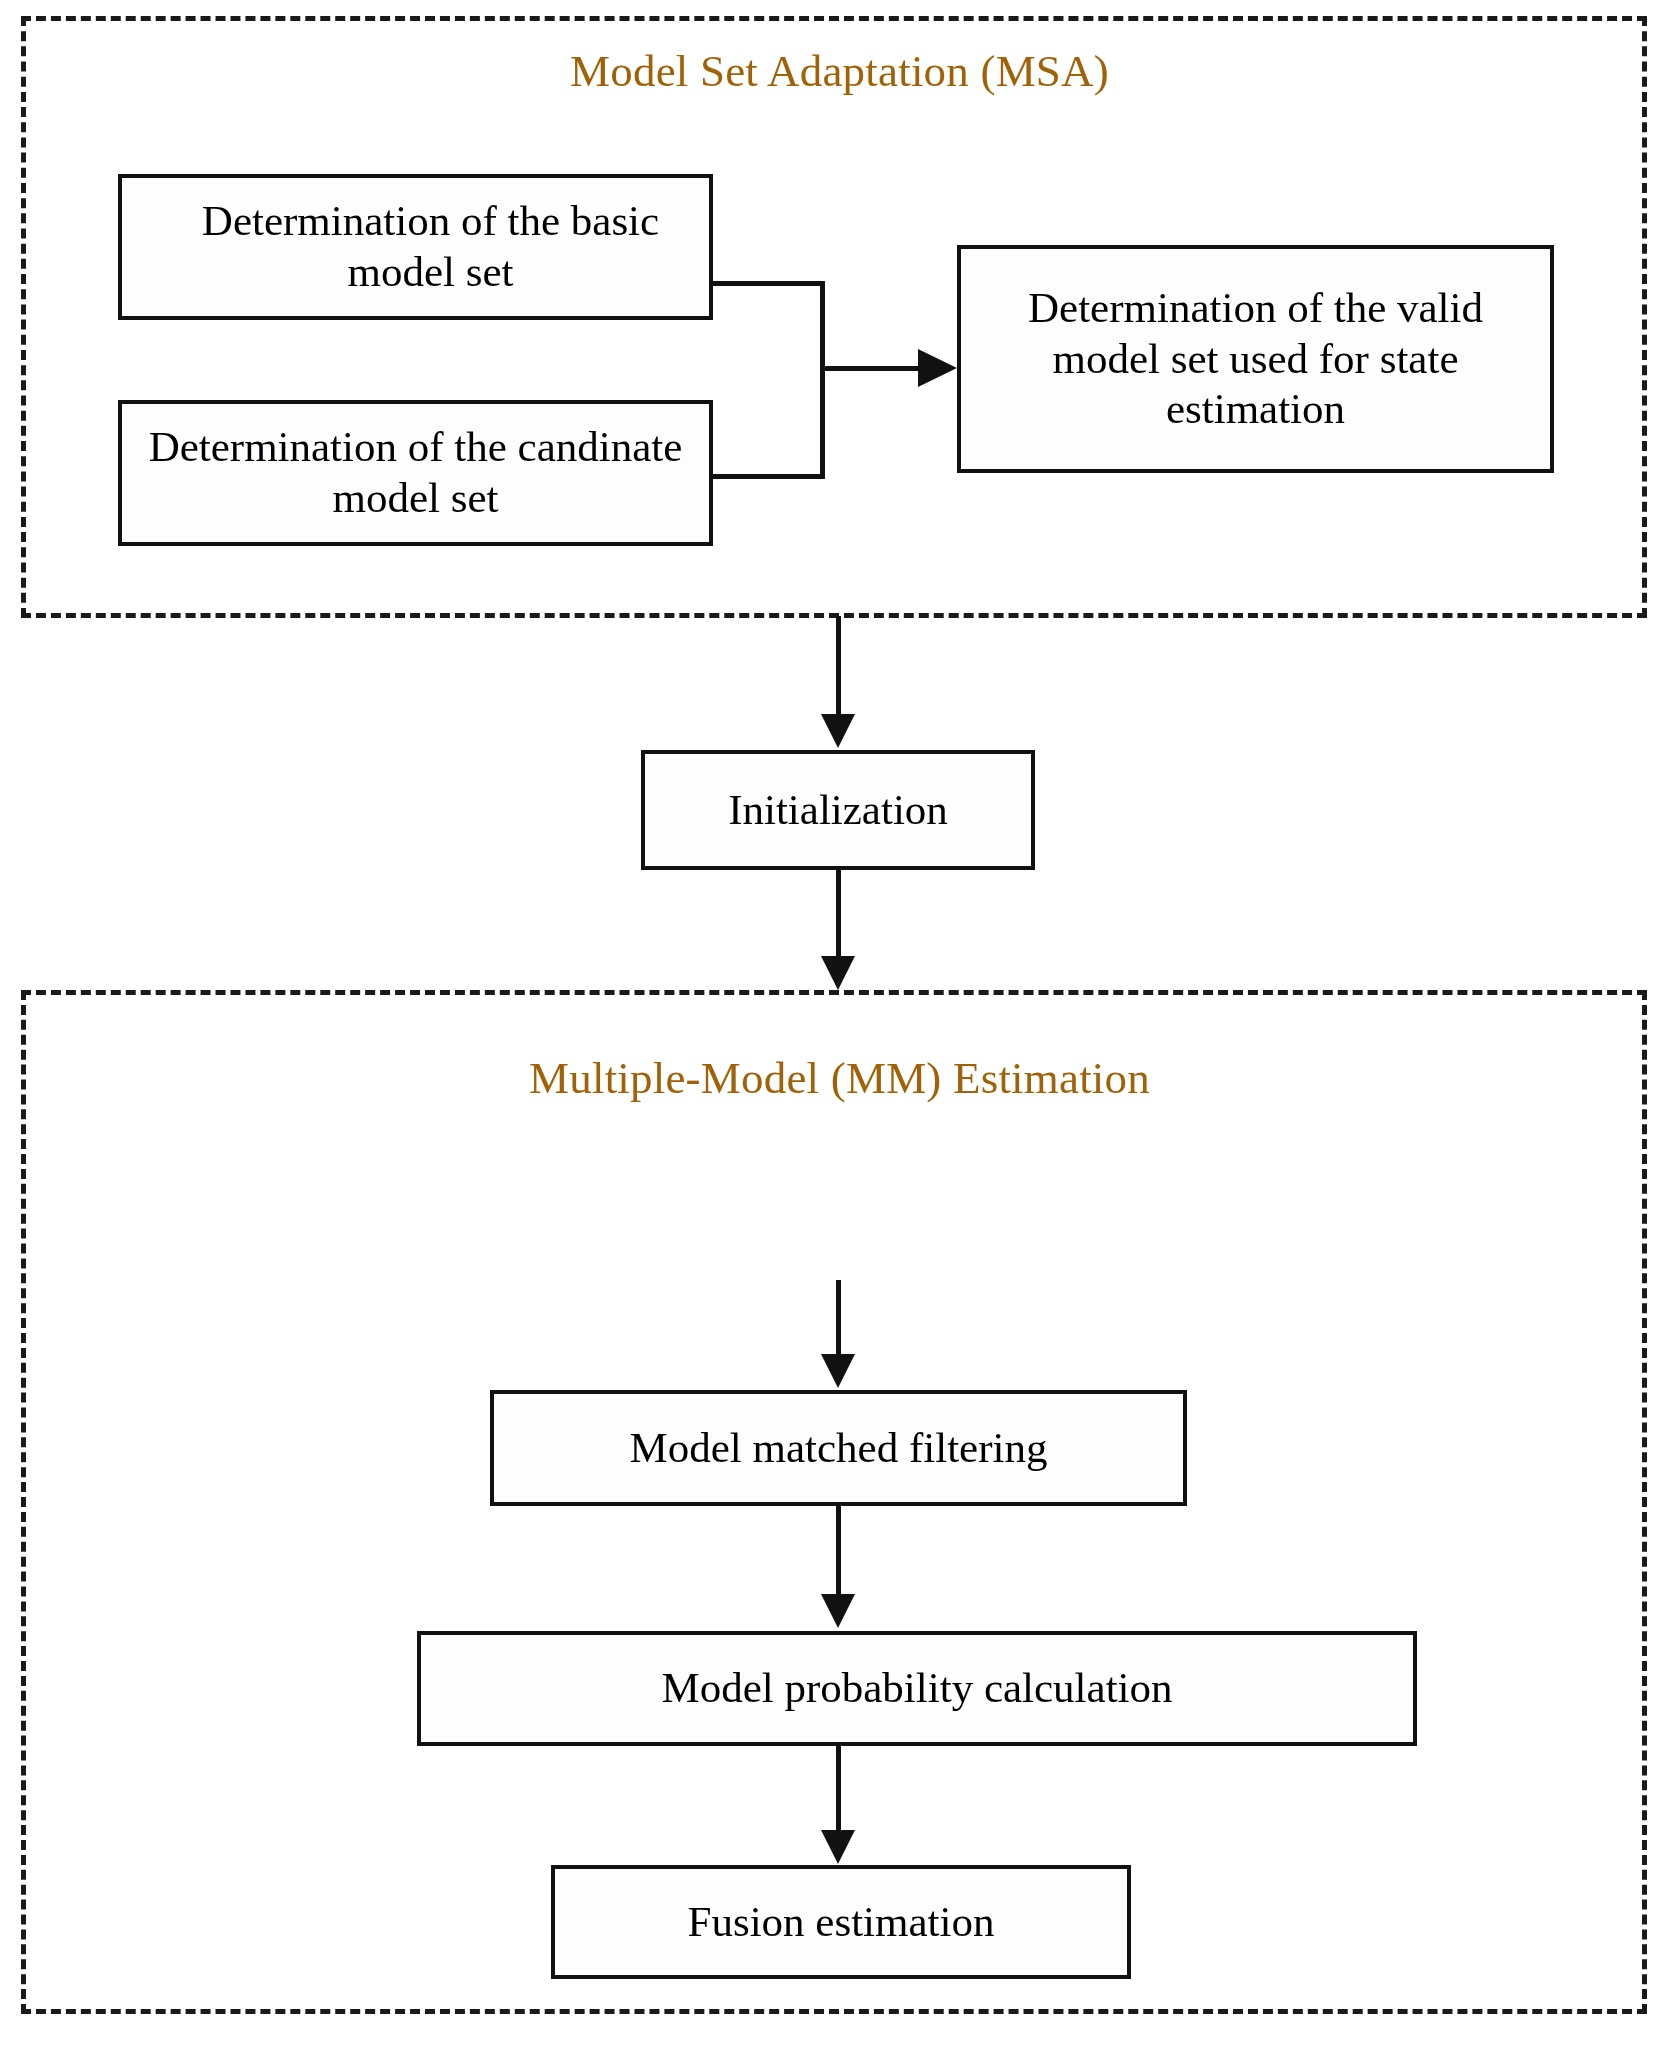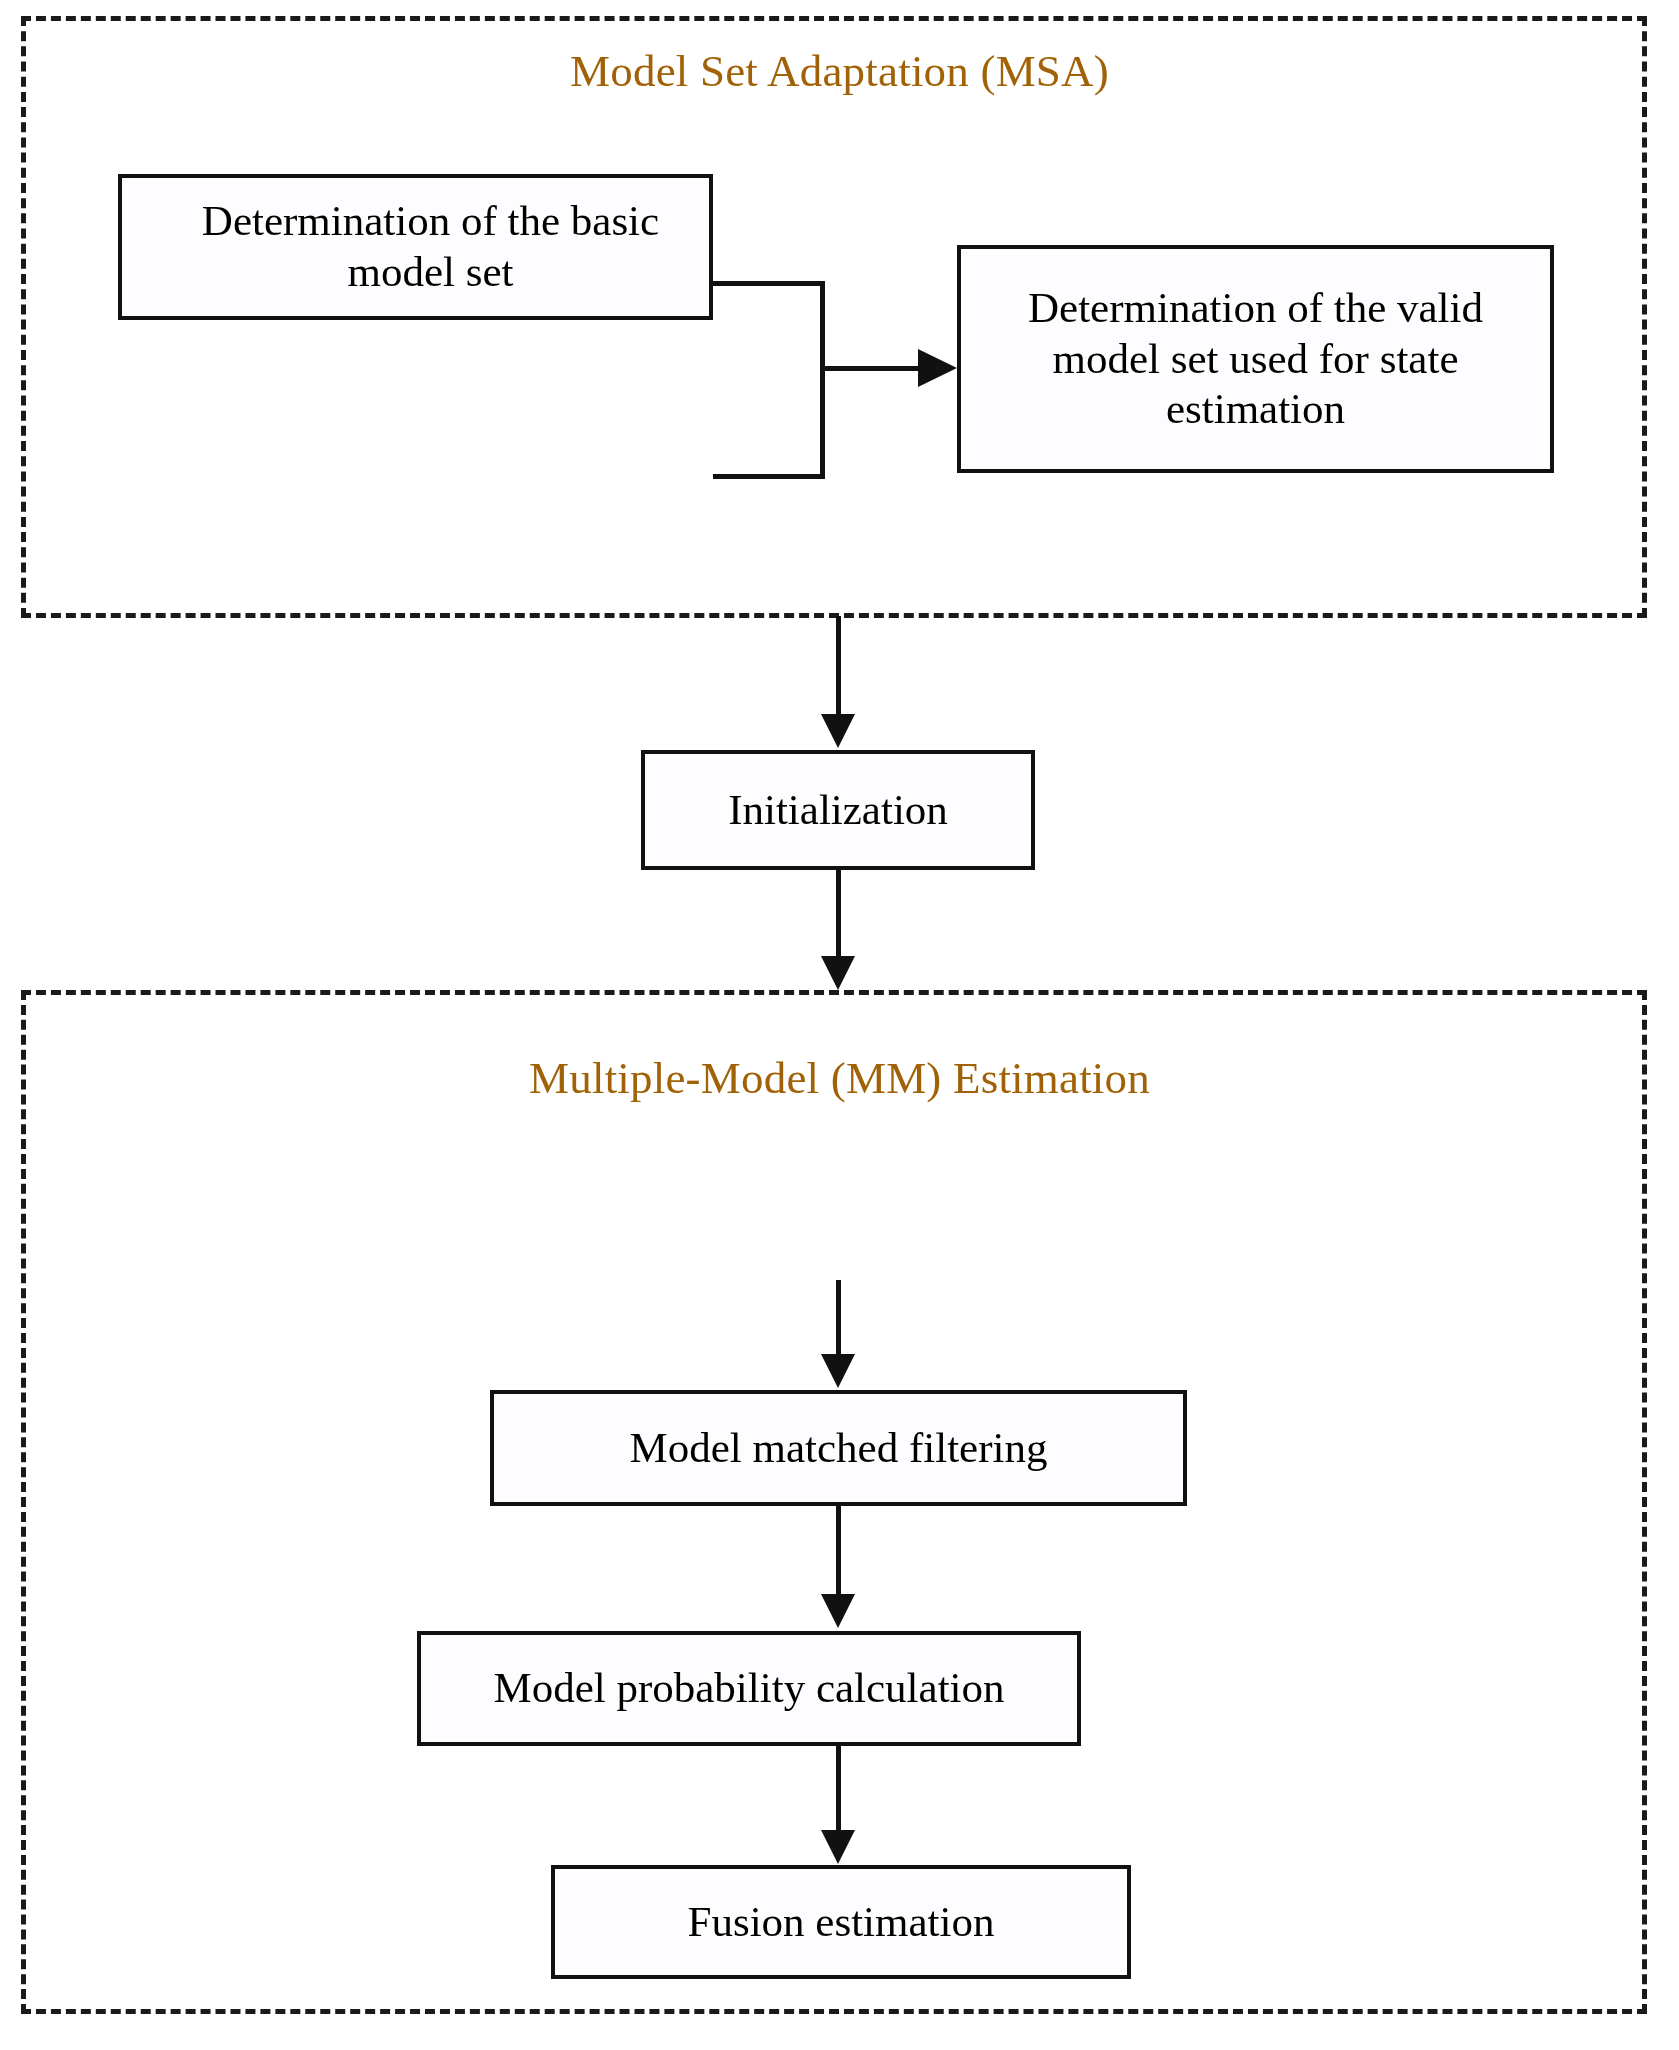--- a/index.html
+++ b/index.html
@@ -55,21 +55,21 @@
     font-size: 43px;
     line-height: 1.18;
     padding: 2px 10px;
   }
   #node-basic     { left: 118px; top: 174px;  width: 595px; height: 146px; padding-left: 40px; }
   #node-candidate { left: 118px; top: 400px;  width: 595px; height: 146px; }
   #node-valid     { left: 957px; top: 245px;  width: 597px; height: 228px; }
   #node-init      { left: 641px; top: 750px;  width: 394px; height: 120px; }
   #node-reinit    { left: 598px; top: 1167px; width: 485px; height: 113px; }
   #node-filtering { left: 490px; top: 1390px; width: 697px; height: 116px; }
-  #node-prob      { left: 417px; top: 1631px; width: 664px; height: 115px; }
+  #node-prob      { left: 417px; top: 1631px; width: 1000px; height: 115px; }
   #node-fusion    { left: 551px; top: 1865px; width: 580px; height: 114px; }
 
   
   .seg {
     position: absolute;
     background: #111111;
   }
   .vline { width: 5px; }
   .hline { height: 5px; }
 
@@ -94,20 +94,21 @@
 </head>
 <body>
 
 <div id="canvas">
 
   <div class="group-box" id="msa-group"></div>
   <div class="group-title" id="msa-title">Model Set Adaptation (MSA)</div>
 
   <div class="node" id="node-basic">Determination of the basic model set</div>
 
+  <div class="node" id="node-candidate">Determination of the candinate model set</div>
 
   <div class="node" id="node-valid">Determination of the valid model set used for state estimation</div>
 
   <div class="seg hline" style="left:713px; top:281px; width:112px;"></div>
   <div class="seg hline" style="left:713px; top:474px; width:112px;"></div>
   <div class="seg vline" style="left:820px; top:281px; height:198px;"></div>
   <div class="seg hline" style="left:820px; top:366px; width:104px;"></div>
   <div class="arrow-right" style="left:918px; top:349px;"></div>
 
   <div class="seg vline" style="left:836px; top:616px; height:100px;"></div>

